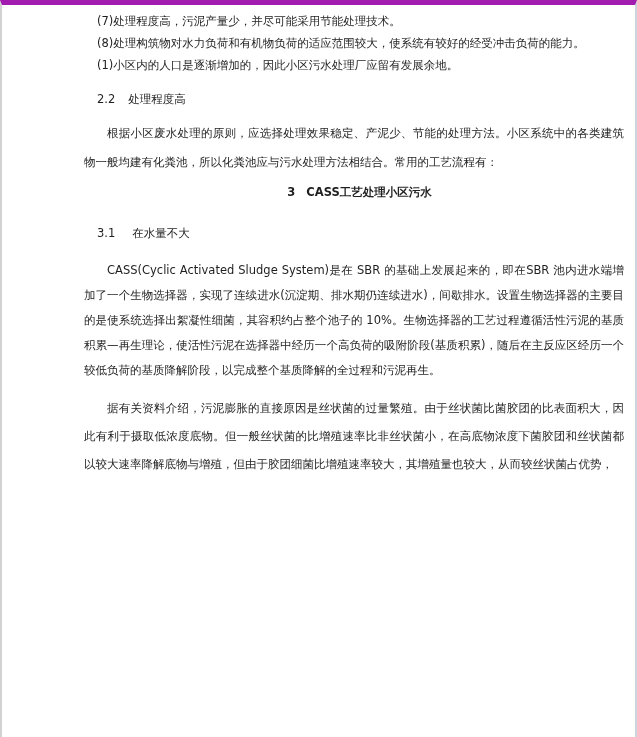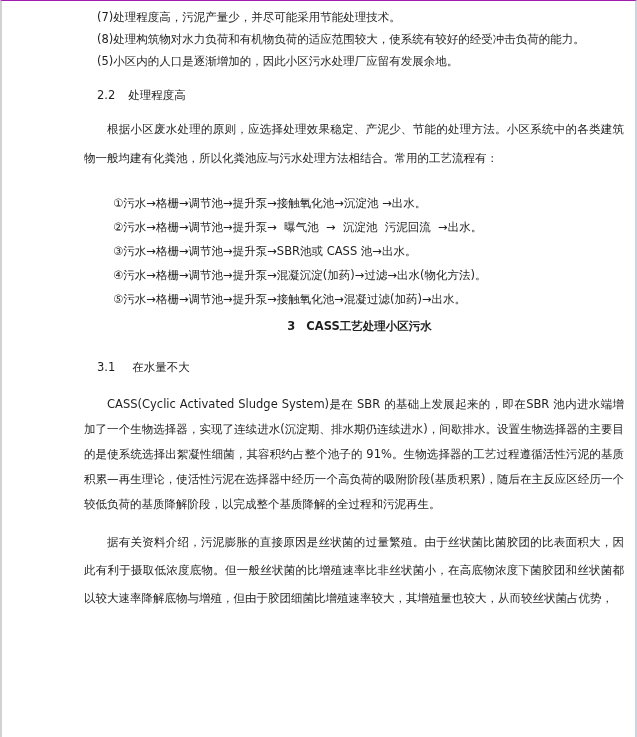--- a/index.html
+++ b/index.html
@@ -8,21 +8,21 @@
     background: #ffffff;
     overflow: hidden;
     font-family: "DejaVu Sans", sans-serif;
     color: #1f1f1f;
   }
   .page {
     box-sizing: border-box;
     width: 637px; height: 737px;
     border-left: 2px solid #d2d2d2;
     border-right: 2px solid #ccd6de;
-    border-top: 1px solid #a21caf;
+    border-top: 5px solid #a21caf;
     padding: 7px 11px 0 82px;
     overflow: hidden;
   }
   .page * { box-sizing: border-box; }
   p, h2, h3 { margin: 0; font-size: 11.5px; font-weight: normal; }
 
   .list-item {
     margin-top: 3px;
     line-height: 19px;
     padding-left: 13px;
@@ -69,42 +69,35 @@
   }
   .sub-heading .sec-num { margin-right: 17px; }
 </style>
 </head>
 <body>
 
 <div class="page">
 
   <p class="list-item first">(7)处理程度高，污泥产量少，并尽可能采用节能处理技术。</p>
   <p class="list-item">(8)处理构筑物对水力负荷和有机物负荷的适应范围较大，使系统有较好的经受冲击负荷的能力。</p>
-  <p class="list-item">(5)小区内的人口是逐渐增加的，因此小区污水处理厂应留有发展余地。</p>
+  <p class="list-item">(1)小区内的人口是逐渐增加的，因此小区污水处理厂应留有发展余地。</p>
 
   <h2 class="section-heading">
     <span class="sec-num">2.2</span><span>处理程度高</span>
   </h2>
 
   <p class="para para-intro">根据小区废水处理的原则，应选择处理效果稳定、产泥少、节能的处理方法。小区系统中的各类建筑物一般均建有化粪池，所以化粪池应与污水处理方法相结合。常用的工艺流程有：</p>
 
-  <div class="flows">
-    <p class="flow">①污水→格栅→调节池→提升泵→接触氧化池→沉淀池 →出水。</p>
-    <p class="flow">②污水→格栅→调节池→提升泵→  曝气池  →  沉淀池  污泥回流  →出水。</p>
-    <p class="flow">③污水→格栅→调节池→提升泵→SBR池或 CASS 池→出水。</p>
-    <p class="flow">④污水→格栅→调节池→提升泵→混凝沉淀(加药)→过滤→出水(物化方法)。</p>
-    <p class="flow">⑤污水→格栅→调节池→提升泵→接触氧化池→混凝过滤(加药)→出水。</p>
-  </div>
 
 
   <h2 class="chapter-heading">
     <span class="sec-num">3</span><span>CASS工艺处理小区污水</span>
   </h2>
 
   <h3 class="sub-heading">
     <span class="sec-num">3.1</span><span>在水量不大</span>
   </h3>
 
-  <p class="para para-cass">CASS(Cyclic Activated Sludge System)是在 SBR 的基础上发展起来的，即在SBR 池内进水端增加了一个生物选择器，实现了连续进水(沉淀期、排水期仍连续进水)，间歇排水。设置生物选择器的主要目的是使系统选择出絮凝性细菌，其容积约占整个池子的 91%。生物选择器的工艺过程遵循活性污泥的基质积累—再生理论，使活性污泥在选择器中经历一个高负荷的吸附阶段(基质积累)，随后在主反应区经历一个较低负荷的基质降解阶段，以完成整个基质降解的全过程和污泥再生。</p>
+  <p class="para para-cass">CASS(Cyclic Activated Sludge System)是在 SBR 的基础上发展起来的，即在SBR 池内进水端增加了一个生物选择器，实现了连续进水(沉淀期、排水期仍连续进水)，间歇排水。设置生物选择器的主要目的是使系统选择出絮凝性细菌，其容积约占整个池子的 10%。生物选择器的工艺过程遵循活性污泥的基质积累—再生理论，使活性污泥在选择器中经历一个高负荷的吸附阶段(基质积累)，随后在主反应区经历一个较低负荷的基质降解阶段，以完成整个基质降解的全过程和污泥再生。</p>
 
   <p class="para para-sludge">据有关资料介绍，污泥膨胀的直接原因是丝状菌的过量繁殖。由于丝状菌比菌胶团的比表面积大，因此有利于摄取低浓度底物。但一般丝状菌的比增殖速率比非丝状菌小，在高底物浓度下菌胶团和丝状菌都以较大速率降解底物与增殖，但由于胶团细菌比增殖速率较大，其增殖量也较大，从而较丝状菌占优势，</p>
 
 </div>
 
 </body></html>

